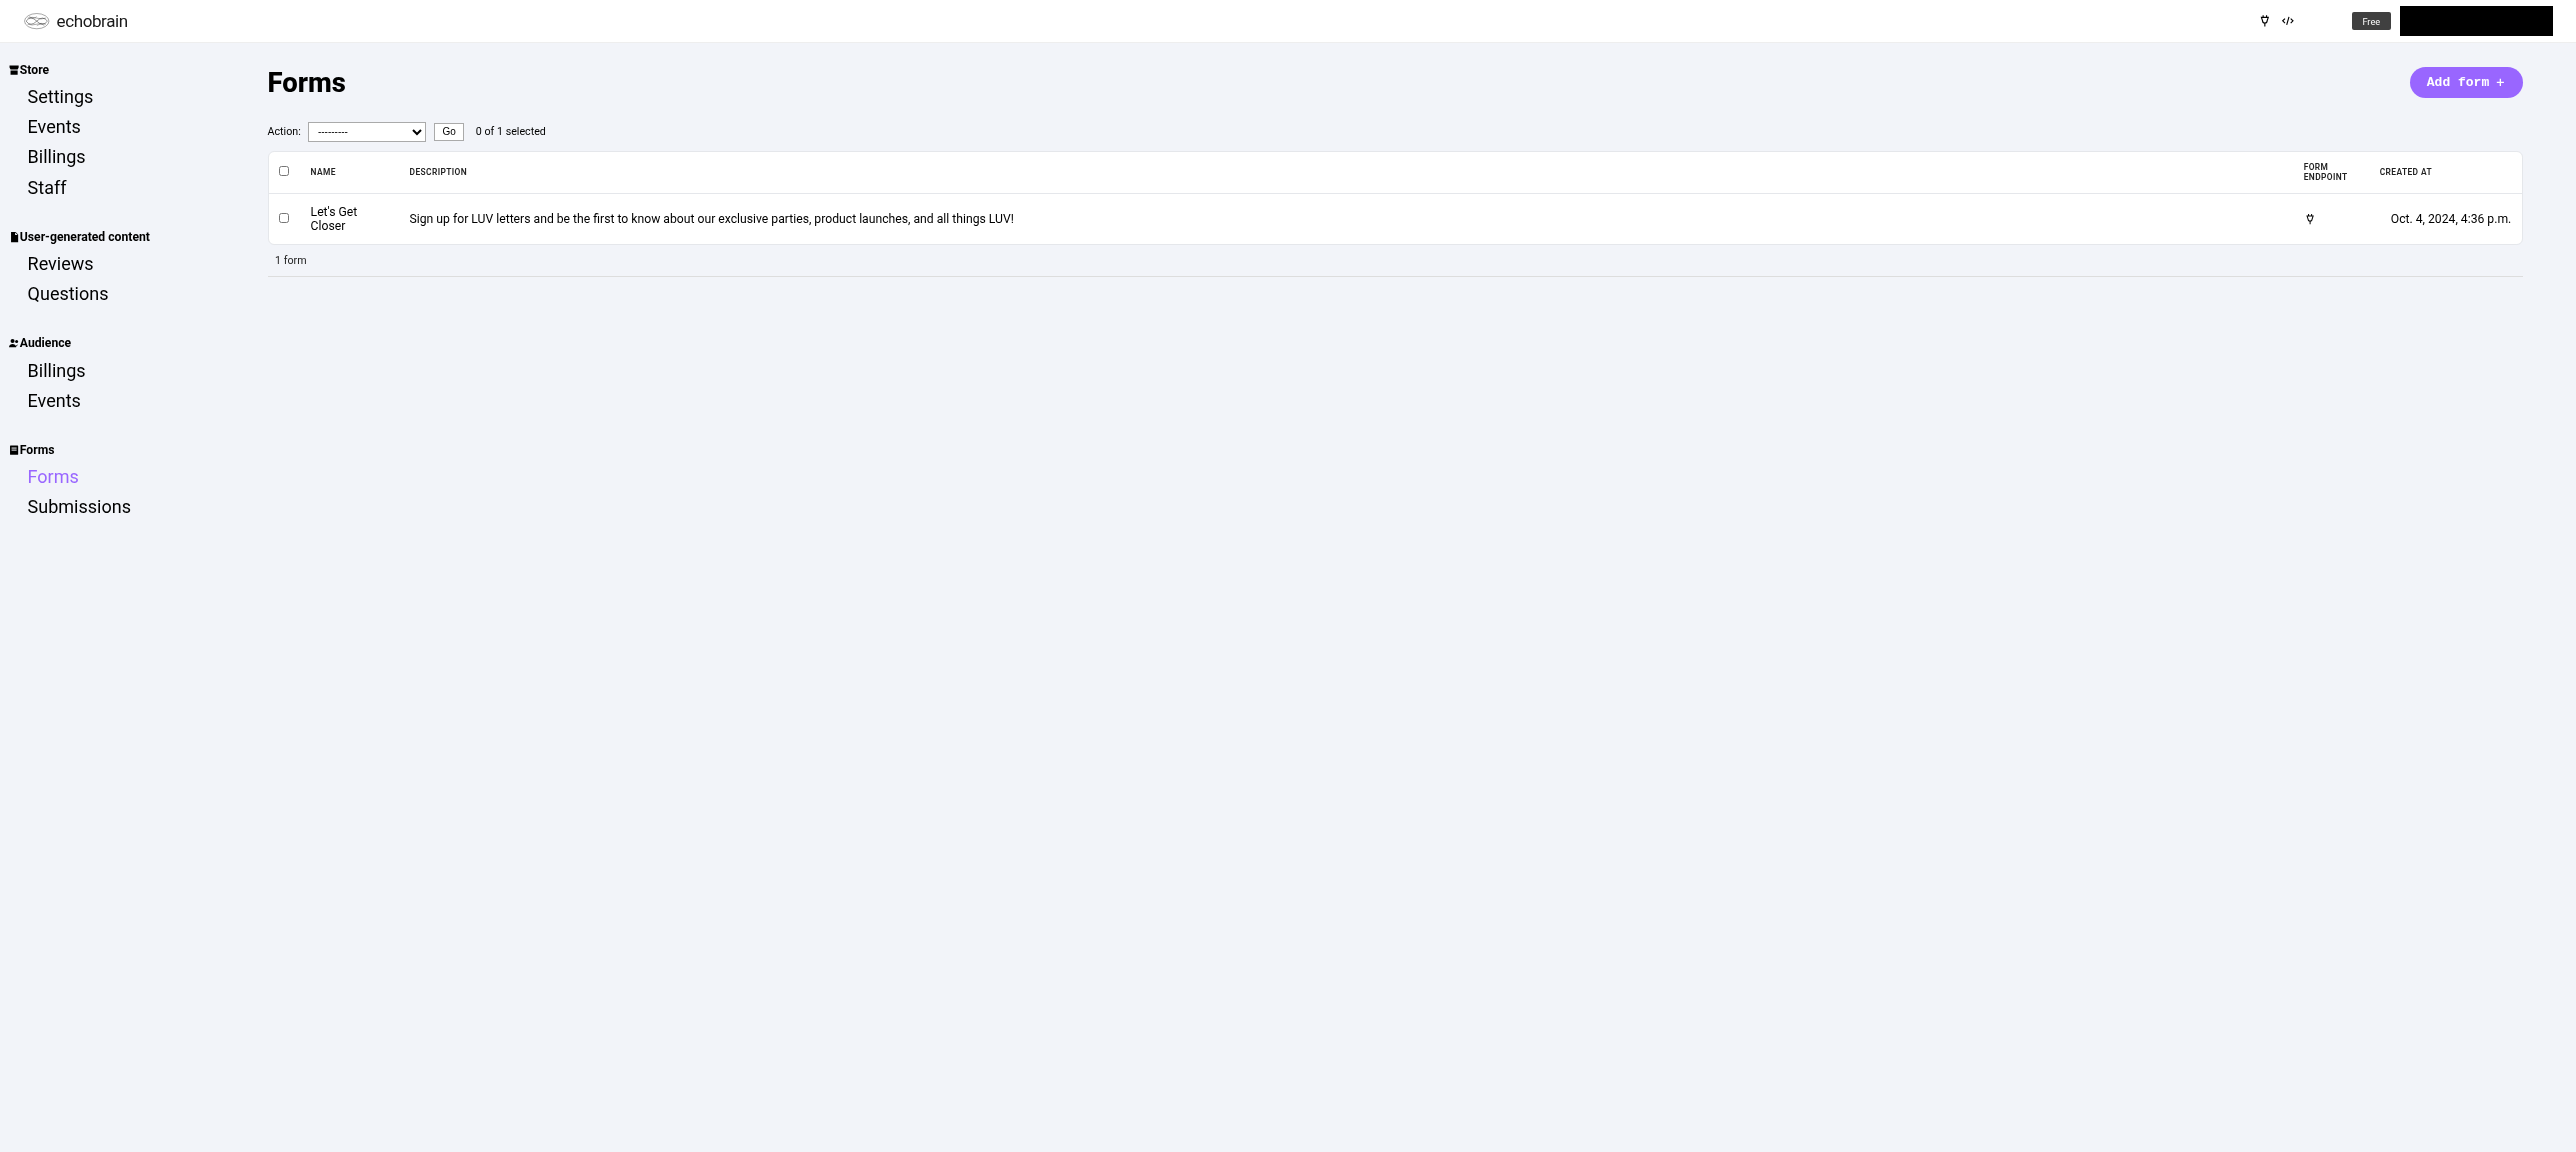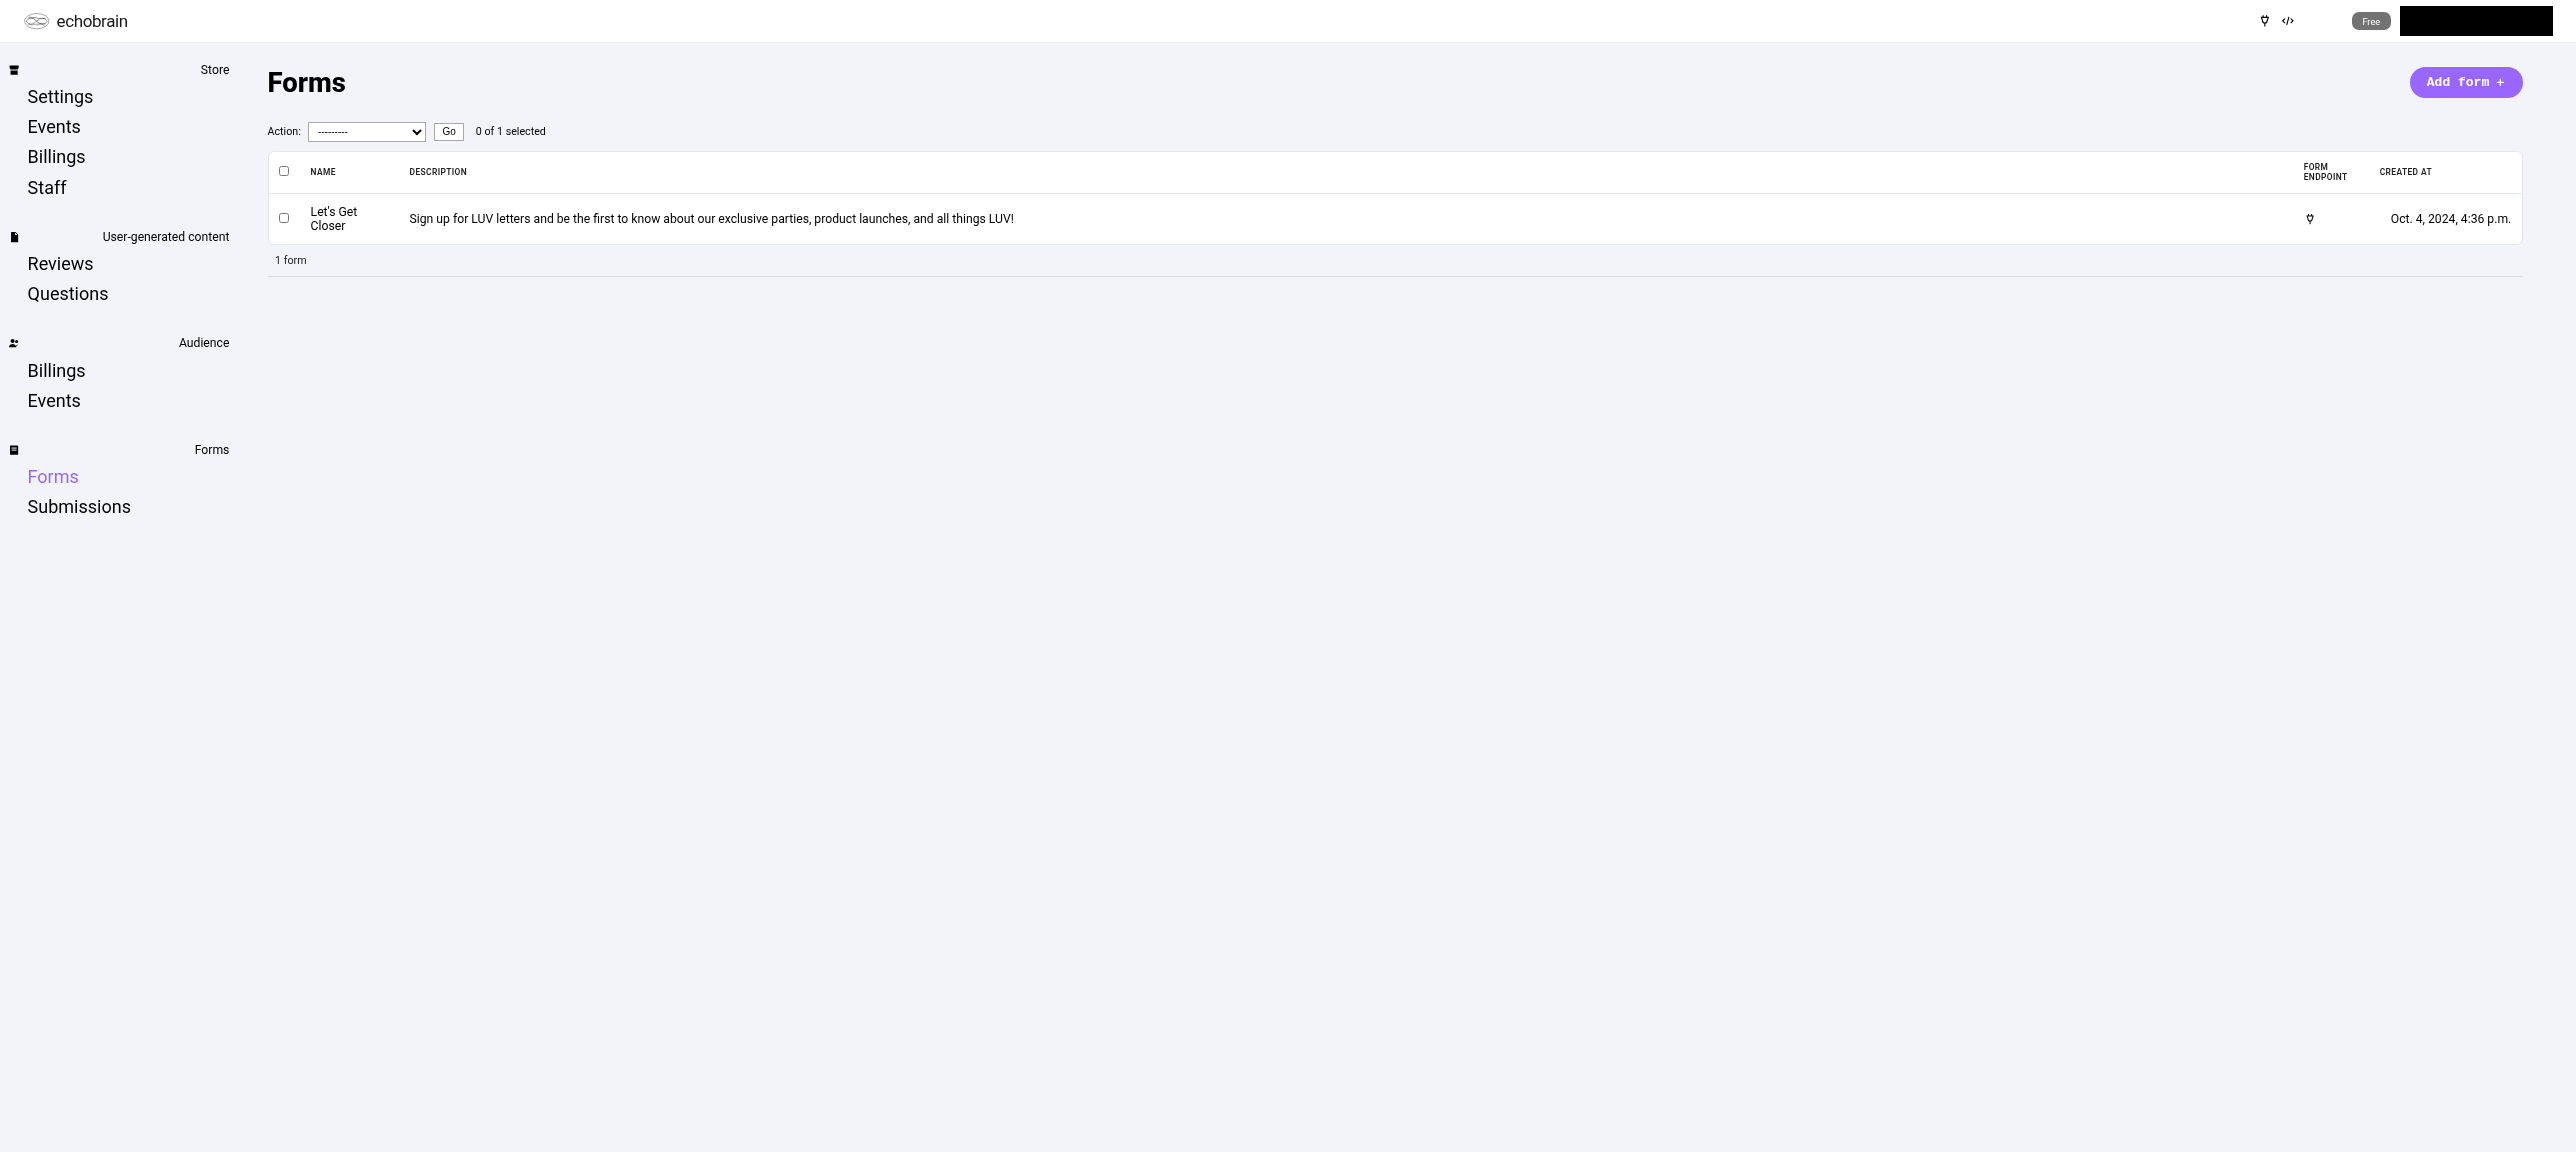--- a/index.html
+++ b/index.html
@@ -42,25 +42,25 @@
     }
     .header-icon {
       width: 13.7px;
       height: 13.7px;
       display: flex;
       align-items: center;
       justify-content: center;
       cursor: pointer;
     }
     .free-badge {
-      background: #737373;
+      background: #404040;
       color: #fff;
       font-size: 9.2px;
       padding: 3.8px 10.7px;
-      border-radius: 7px;
+      border-radius: 2px;
       cursor: pointer;
       margin-left: 48px;
     }
     .black-box {
       width: 153px;
       height: 30.5px;
       background: #000;
     }
     .layout {
       display: flex;
@@ -70,26 +70,25 @@
       width: 237px;
       padding: 15.3px 7.6px;
       background: #f2f4f9;
     }
     .nav-section {
       margin-bottom: 23px;
     }
     .nav-section-header {
       display: flex;
       align-items: center;
-      gap: 19px;
-      font-weight: 400;
+      gap: 0;
+      font-weight: 700;
       font-size: 12.2px;
       padding: 4.6px 0;
       cursor: pointer;
-      justify-content: space-between;
     }
     .nav-section-header svg {
       width: 12.2px;
       height: 12.2px;
       flex-shrink: 0;
     }
     .nav-item {
       padding: 4.6px 0 4.6px 20px;
       font-size: 18px;
       cursor: pointer;

